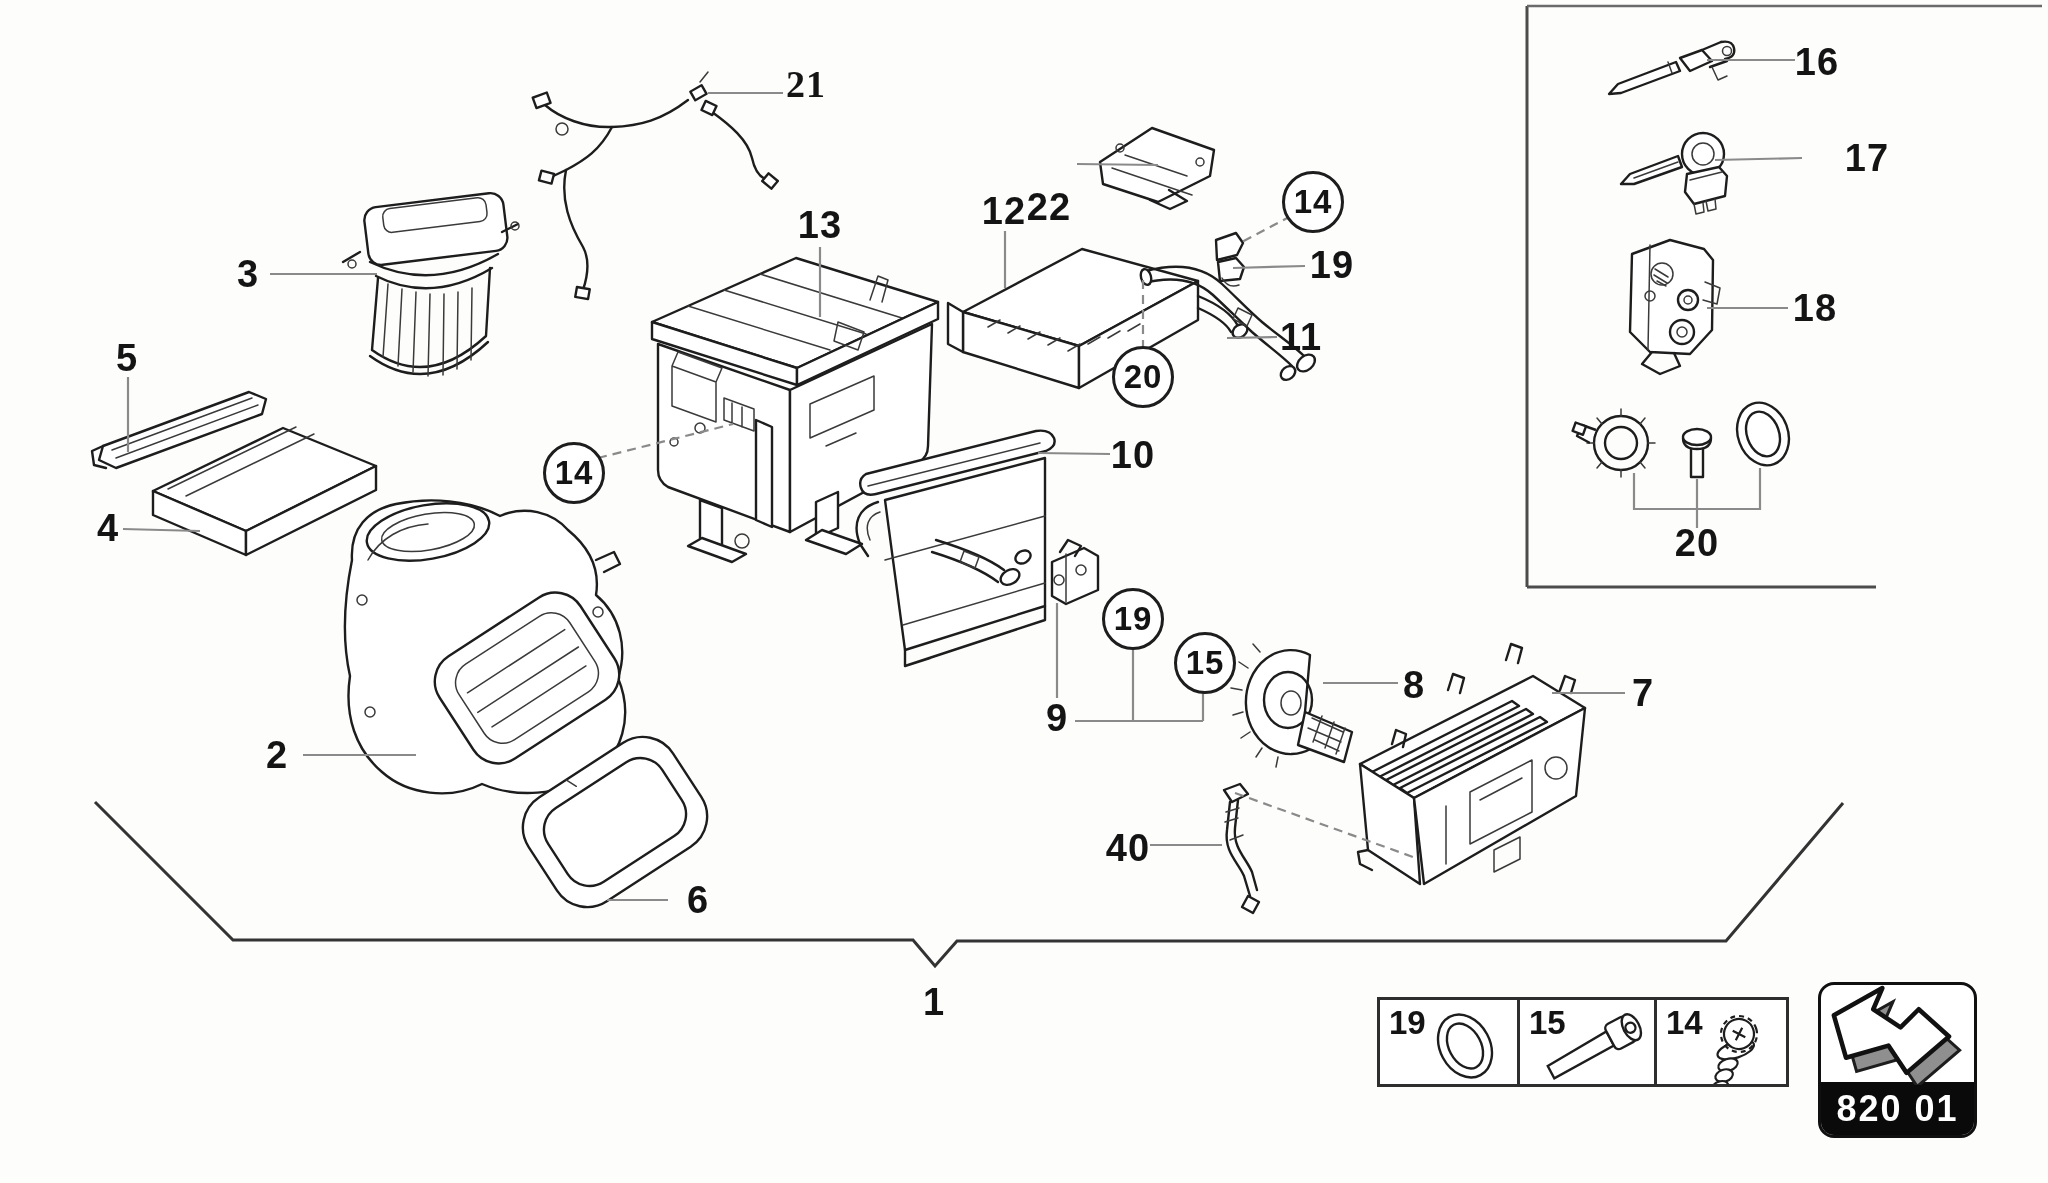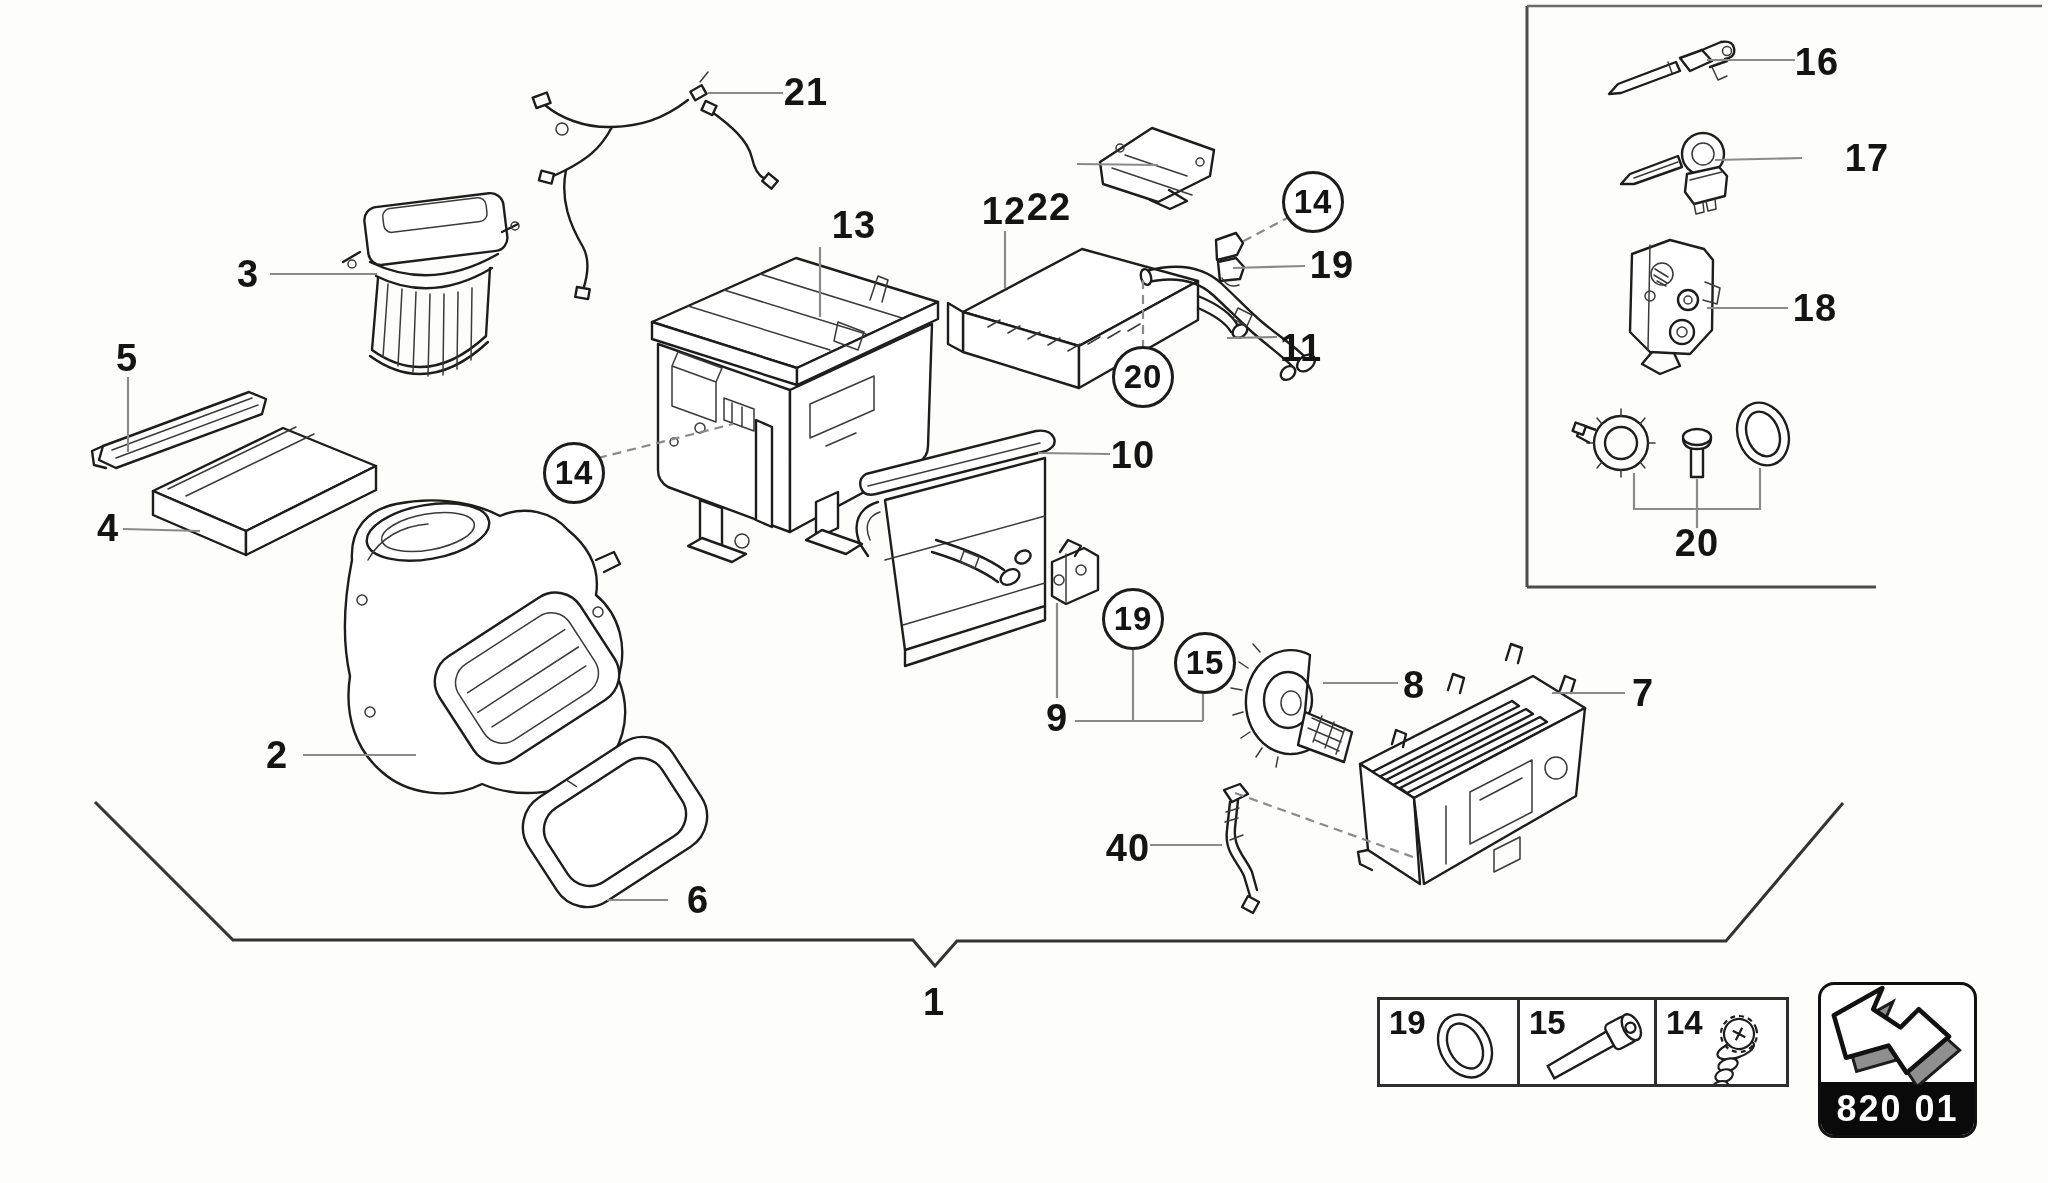--- a/index.html
+++ b/index.html
@@ -345,29 +345,29 @@
       <div class="co plain" style="left: 934px; top: 1002px;">1</div>
       <div class="co plain" style="left: 277px; top: 755px;">2</div>
       <div class="co plain" style="left: 248px; top: 274px;">3</div>
       <div class="co plain" style="left: 108px; top: 528px;">4</div>
       <div class="co plain" style="left: 127px; top: 358px;">5</div>
       <div class="co plain" style="left: 698px; top: 900px;">6</div>
       <div class="co plain" style="left: 1643px; top: 693px;">7</div>
       <div class="co plain" style="left: 1414px; top: 685px;">8</div>
       <div class="co plain" style="left: 1057px; top: 718px;">9</div>
       <div class="co plain" style="left: 1133px; top: 455px;">10</div>
-      <div class="co plain" style="left: 1301px; top: 348px;">11</div>
+      <div class="co plain" style="left: 1301px; top: 337px;">11</div>
       <div class="co plain" style="left: 1004px; top: 211px; text-align: center;">12</div>
-      <div class="co plain" style="left: 820px; top: 225px; margin-left: 34px;">13</div>
+      <div class="co plain" style="left: 820px; top: 225px;">13</div>
       <div class="co plain" style="left: 1817px; top: 62px; text-align: right;">16</div>
       <div class="co plain" style="left: 1827px; top: 158px; margin-left: 40px;">17</div>
       <div class="co plain" style="left: 1815px; top: 308px;">18</div>
       <div class="co plain" style="left: 1332px; top: 265px;">19</div>
       <div class="co plain" style="left: 1697px; top: 543px;">20</div>
-      <div class="co plain" style="left: 806px; top: 92px;">21</div>
+      <div class="co plain" style="left: 806px; top: 84px; font-family: Liberation Serif, serif;">21</div>
       <div class="co plain" style="left: 1049px; top: 164px; margin-top: 43px;">22</div>
       <div class="co plain" style="left: 1128px; top: 848px;">40</div>
       <div class="co circ" style="left: 574px; top: 473px;">14</div>
       <div class="co circ" style="left: 1313px; top: 202px;">14</div>
       <div class="co circ" style="left: 1143px; top: 377px;">20</div>
       <div class="co circ" style="left: 1133px; top: 619px;">19</div>
       <div class="co circ" style="left: 1205px; top: 663px;">15</div>
     </div>
 </div>
 

